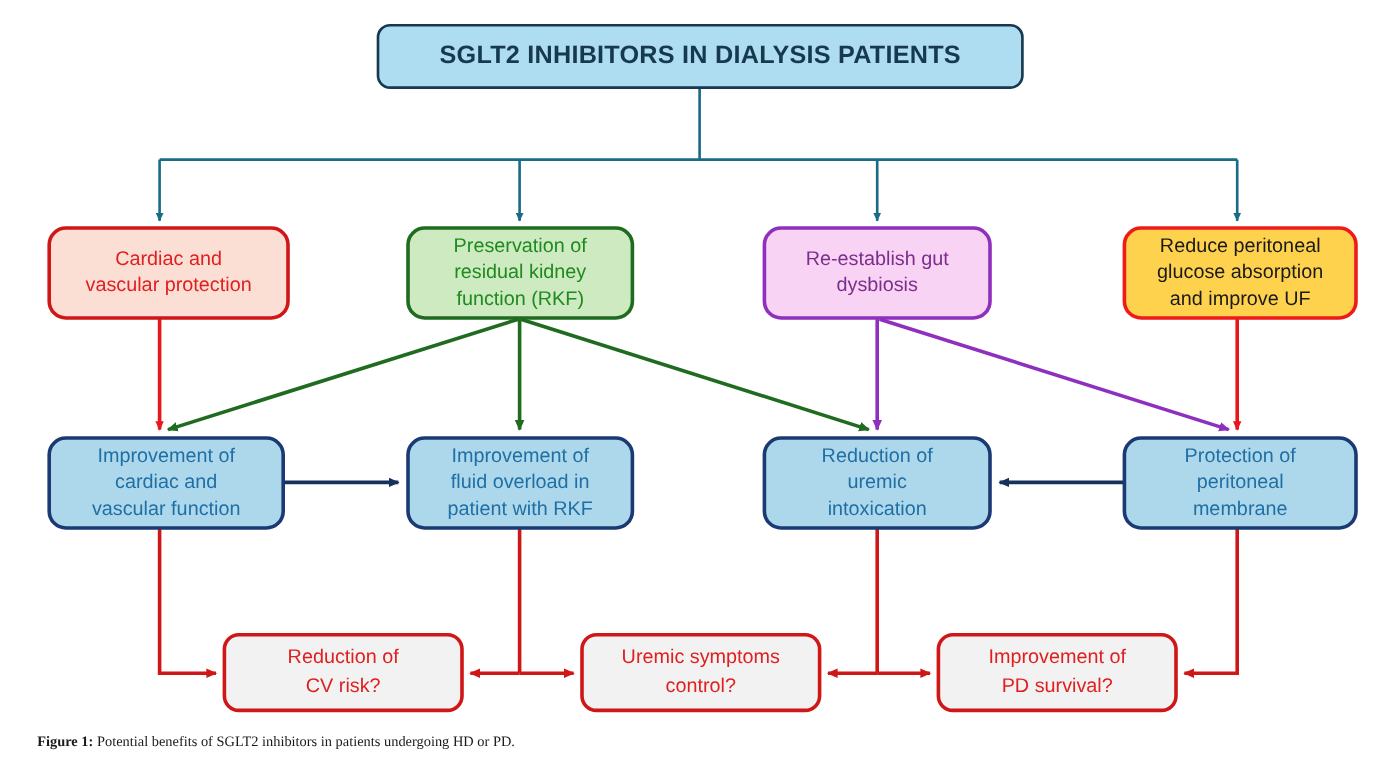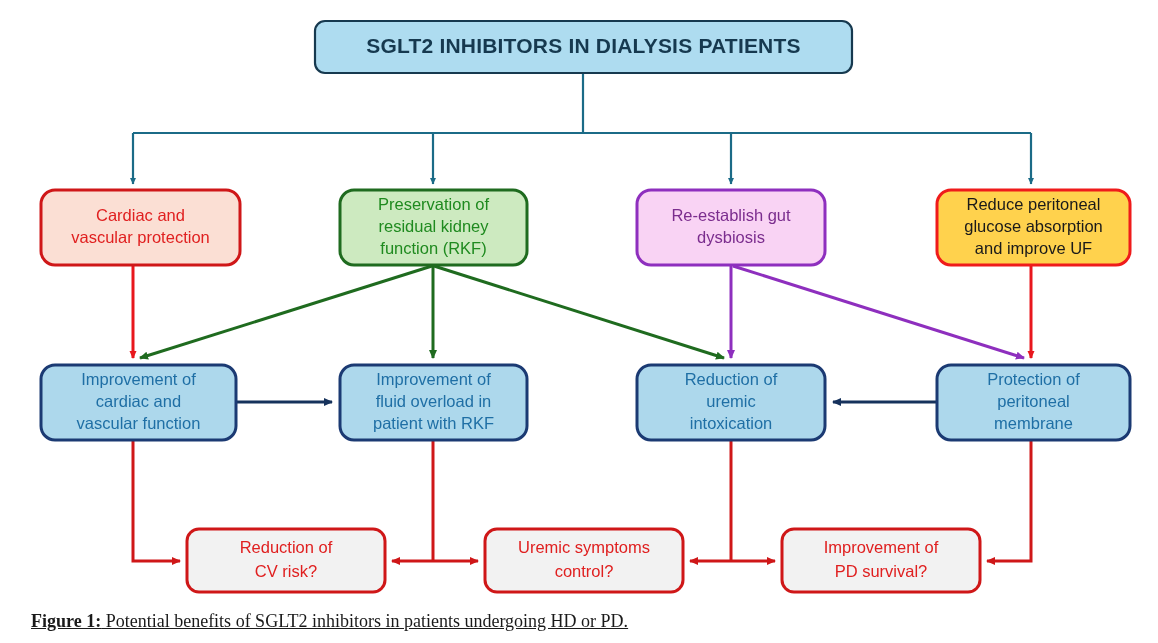--- a/index.html
+++ b/index.html
@@ -36,24 +36,23 @@
     font-weight: bold;
     text-anchor: middle;
     dominant-baseline: middle;
     letter-spacing: 0.2px;
   }
   .caption {
     position: absolute;
     left: 31px;
     top: 611px;
     font-family: "Liberation Serif", serif;
-    font-size: 18px;
+    font-size: 12px;
     color: #1a1a1a;
     white-space: nowrap;
-    text-decoration: underline;
   }
   .caption b { font-weight: bold; }
 </style>
 </head>
 <body style="background: rgb(255, 255, 255);">
 
 <div id="figure-root">
 
   <svg id="diagram" viewBox="0 0 1158 610">
     <defs>

